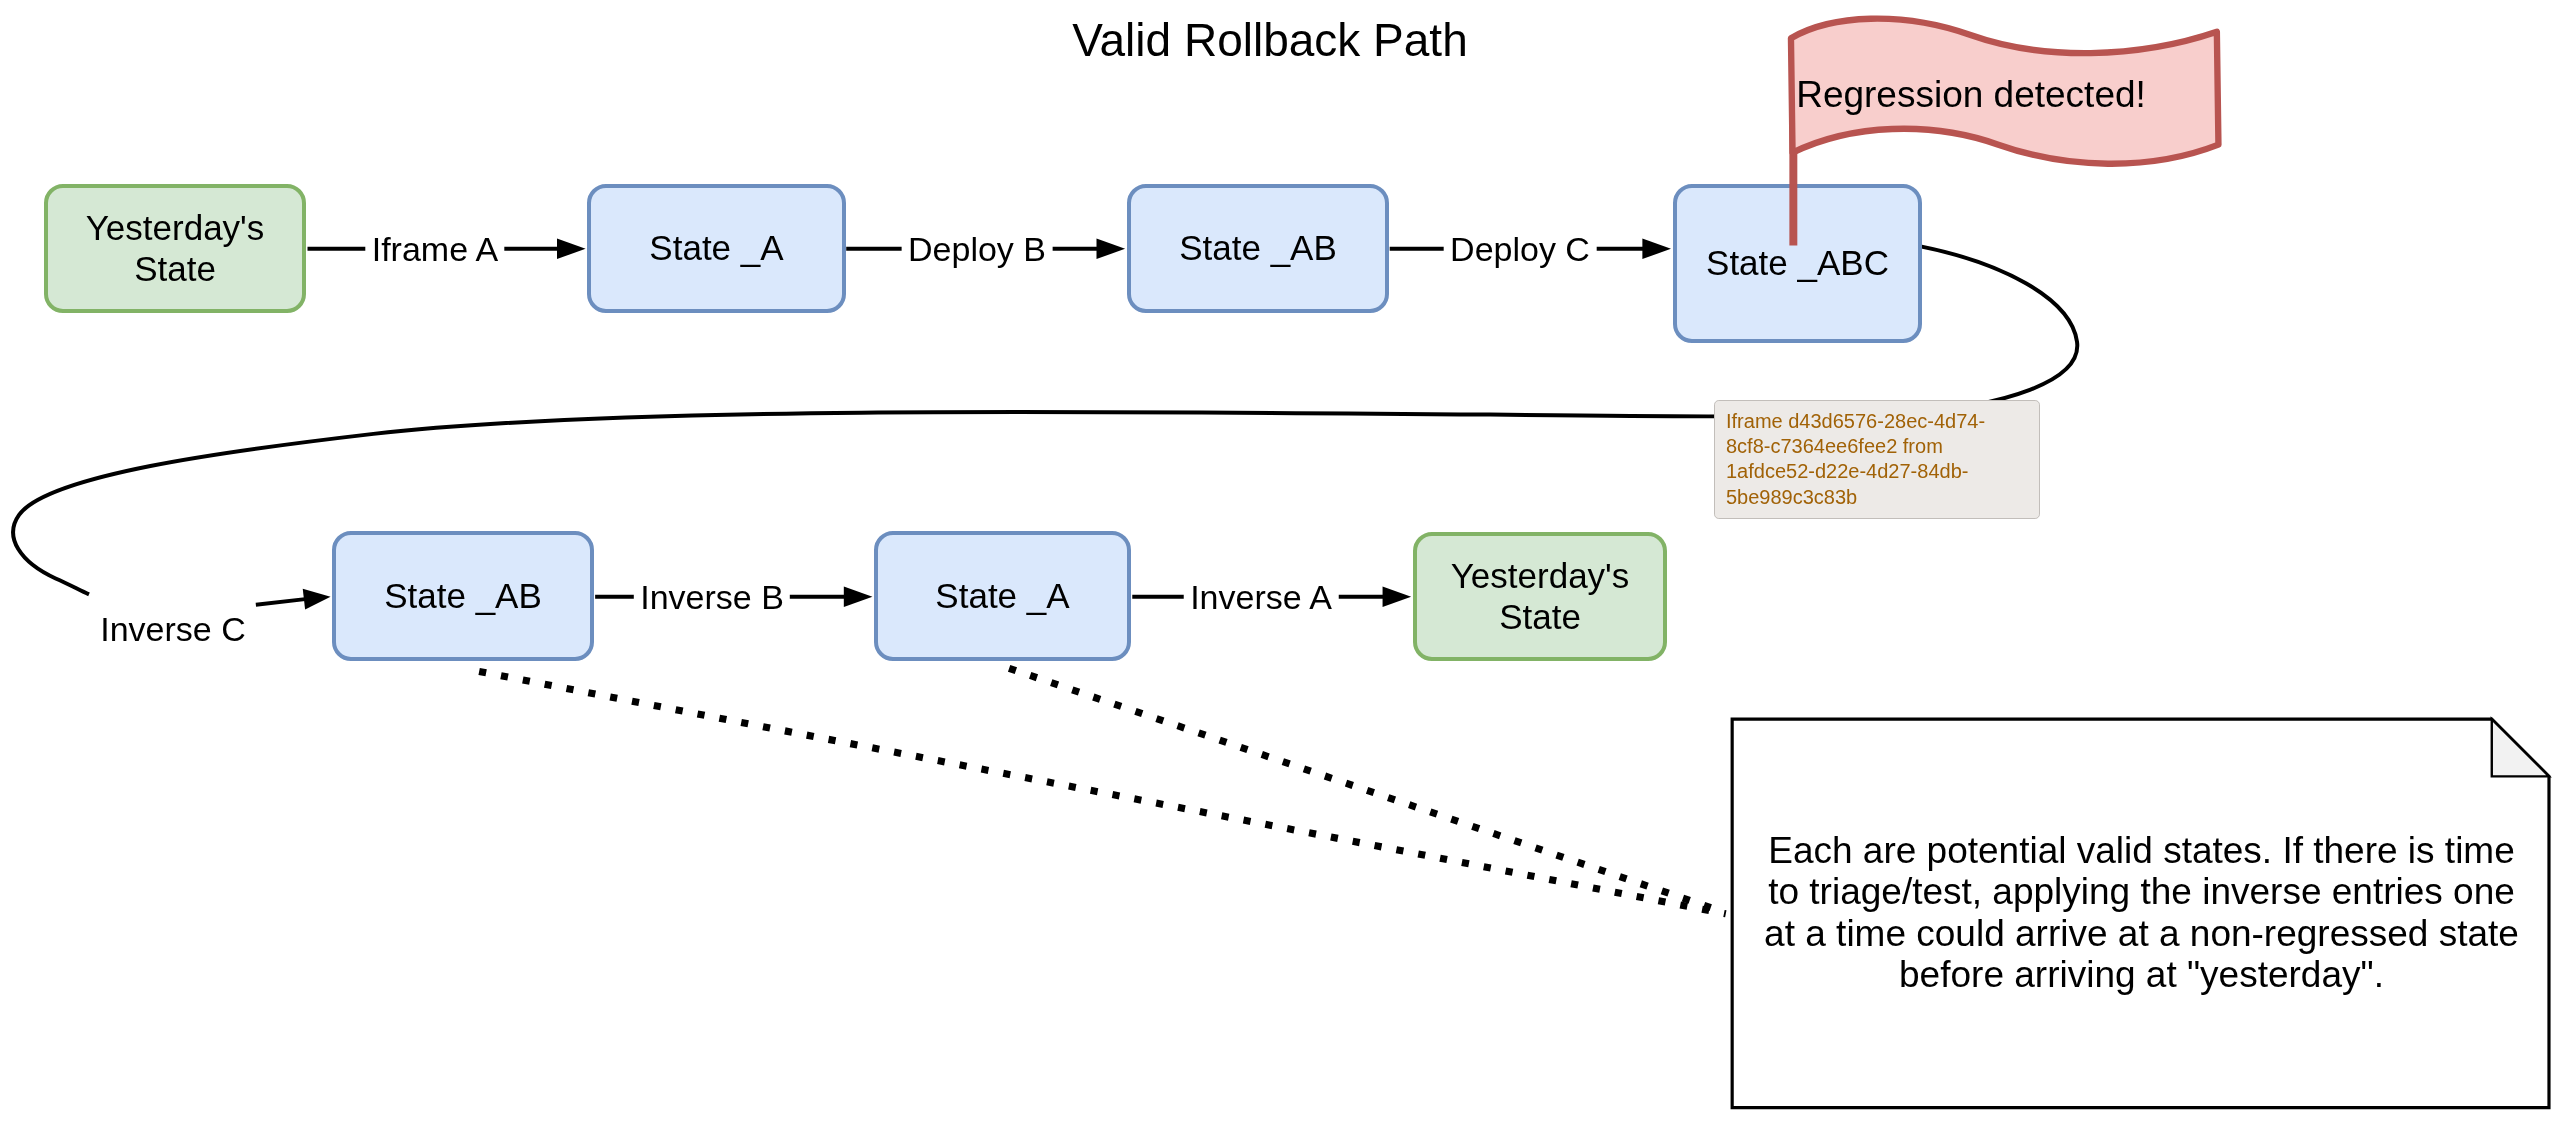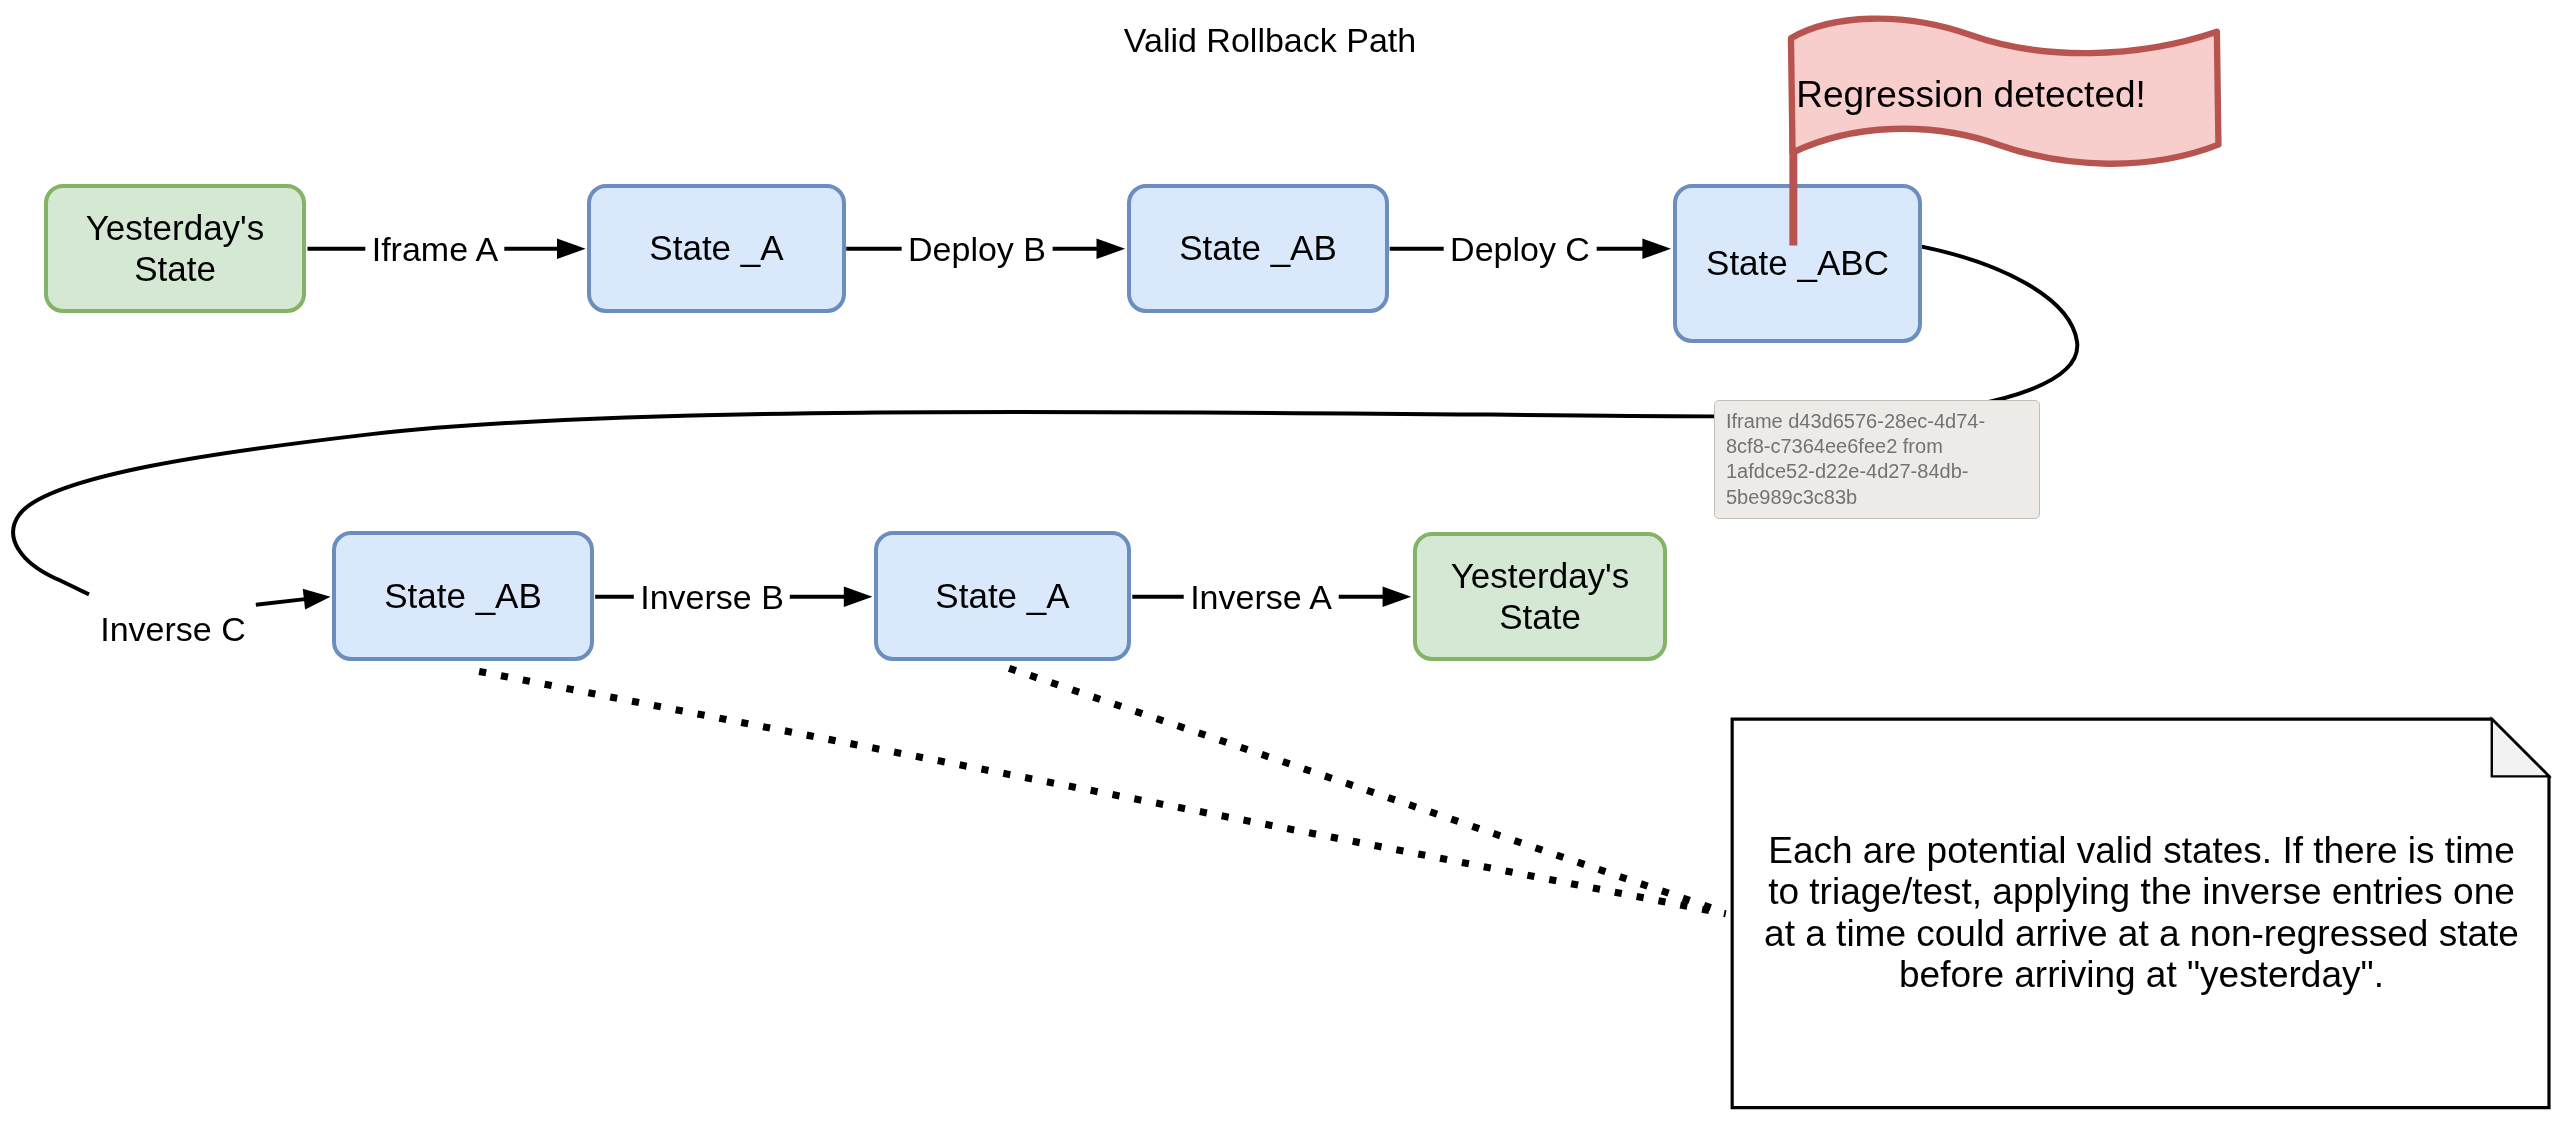--- a/index.html
+++ b/index.html
@@ -11,21 +11,21 @@
     font-family: "Liberation Sans", sans-serif;
     color: #000000;
     overflow: hidden;
   }
   svg.layer { position: absolute; left: 0; top: 0; }
 
   .page-title {
     position: absolute;
     left: 1270px; top: 40px;
     transform: translate(-50%, -50%);
-    font-size: 34px;
+    font-size: 46px;
     white-space: nowrap;
   }
 
   .node {
     position: absolute;
     box-sizing: border-box;
     border: 4px solid;
     border-radius: 19px;
     display: flex;
     align-items: center;
@@ -59,21 +59,21 @@
     position: absolute;
     left: 1714px; top: 400px;
     width: 326px;
     box-sizing: border-box;
     background: #edeae7;
     border: 1.6px solid #c2beba;
     border-radius: 4.8px;
     padding: 8px 11px;
     font-size: 20px;
     line-height: 1.26;
-    color: #737373;
+    color: #a16207;
   }
 
   .note-text {
     position: absolute;
     left: 1750px; top: 830px;
     width: 783px;
     text-align: center;
     font-size: 37px;
     line-height: 1.12;
   }

